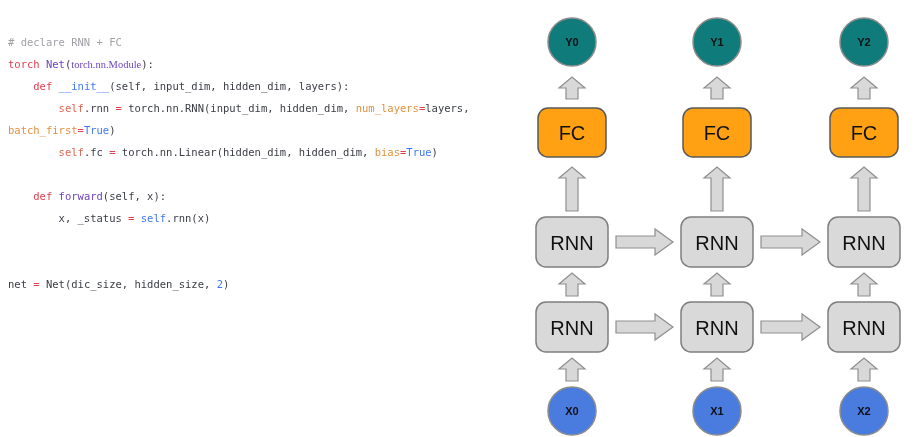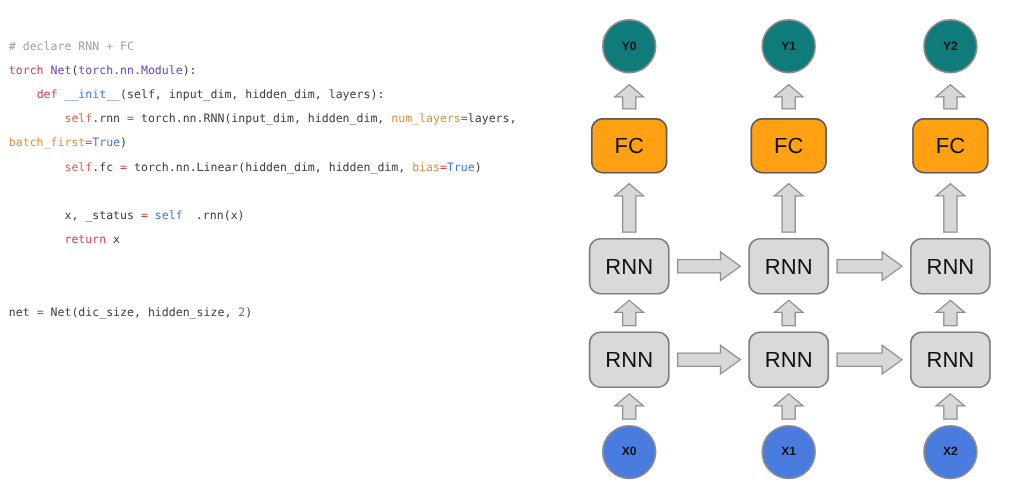--- a/index.html
+++ b/index.html
@@ -13,28 +13,28 @@
   .diagram text{font-family:"Liberation Sans",sans-serif;}
   .node-label{font-size:11px;font-weight:bold;fill:#111111;}
   .box-label{font-size:20px;fill:#111111;}
 </style>
 </head>
 <body>
 
 <div class="stage">
   <div class="code">
       <div class="code-line"><span style="color: rgb(160, 161, 167);"># declare RNN + FC</span></div>
-      <div class="code-line"><span style="color: rgb(223, 64, 80);">torch </span><span style="color: rgb(111, 66, 193);">Net</span><span style="color: rgb(58, 61, 68);">(</span><span style="color: rgb(111, 66, 193);">torch.nn.Module</span><span style="color: rgb(58, 61, 68);">):</span></div>
+      <div class="code-line"><span style="color: rgb(223, 64, 80);">torch </span><span style="color: rgb(111, 66, 193);">Net</span><span style="color: rgb(58, 61, 68);">(</span><span style="color: rgb(111, 66, 193); font-family: Liberation Serif, serif;">torch.nn.Module</span><span style="color: rgb(58, 61, 68);">):</span></div>
       <div class="code-line"><span style="color: rgb(58, 61, 68);">    </span><span style="color: rgb(223, 64, 80);">def </span><span style="color: rgb(64, 120, 242);">__init__</span><span style="color: rgb(58, 61, 68); text-align: center;">(self, input_dim, hidden_dim, layers):</span></div>
       <div class="code-line"><span style="color: rgb(58, 61, 68);">        </span><span style="color: rgb(224, 103, 82);">self</span><span style="color: rgb(58, 61, 68);">.rnn </span><span style="color: rgb(223, 64, 80);">=</span><span style="color: rgb(58, 61, 68);"> torch.nn.RNN(input_dim, hidden_dim, </span><span style="color: rgb(226, 145, 62);">num_layers</span><span style="color: rgb(223, 64, 80);">=</span><span style="color: rgb(58, 61, 68);">layers,</span></div>
       <div class="code-line"><span style="color: rgb(226, 145, 62); text-align: right;">batch_first</span><span style="color: rgb(223, 64, 80);">=</span><span style="color: rgb(64, 120, 242);">True</span><span style="color: rgb(58, 61, 68);">)</span></div>
       <div class="code-line"><span style="color: rgb(58, 61, 68);">        </span><span style="color: rgb(224, 103, 82);">self</span><span style="color: rgb(58, 61, 68);">.fc </span><span style="color: rgb(223, 64, 80);">=</span><span style="color: rgb(58, 61, 68);"> torch.nn.Linear(hidden_dim, hidden_dim, </span><span style="color: rgb(226, 145, 62);">bias</span><span style="color: rgb(223, 64, 80);">=</span><span style="color: rgb(64, 120, 242);">True</span><span style="color: rgb(58, 61, 68);">)</span></div>
       <div class="code-line"> </div>
-      <div class="code-line"><span style="color: rgb(58, 61, 68);">        x, _status </span><span style="color: rgb(223, 64, 80);">=</span><span style="color: rgb(58, 61, 68);"> </span><span style="color: rgb(64, 120, 242);">self</span><span style="color: rgb(58, 61, 68); margin-left: 12px;">.rnn(x)</span></div>
-      <div class="code-line"><span style="color: rgb(58, 61, 68);">        </span><span style="color: rgb(223, 64, 80);">return</span><span style="color: rgb(58, 61, 68);"> x</span></div>
+      <div class="code-line"><span style="color: rgb(58, 61, 68);">    </span><span style="color: rgb(223, 64, 80);">def </span><span style="color: rgb(111, 66, 193);">forward</span><span style="color: rgb(58, 61, 68);">(self, x):</span></div>
+      <div class="code-line"><span style="color: rgb(58, 61, 68);">        x, _status </span><span style="color: rgb(223, 64, 80);">=</span><span style="color: rgb(58, 61, 68);"> </span><span style="color: rgb(64, 120, 242);">self</span><span style="color: rgb(58, 61, 68);">.rnn(x)</span></div>
       <div class="code-line"> </div>
       <div class="code-line"> </div>
       <div class="code-line"><span style="color: rgb(58, 61, 68);">net </span><span style="color: rgb(223, 64, 80);">=</span><span style="color: rgb(58, 61, 68); margin-top: 17px;"> Net(dic_size, hidden_size, </span><span style="color: rgb(64, 120, 242);">2</span><span style="color: rgb(58, 61, 68);">)</span></div>
     </div>
   <svg class="diagram" width="461" height="437" viewBox="0 0 461 437">
       <circle cx="112" cy="42" r="24" fill="#0f7b7b" stroke="#8c8c8c" stroke-width="1.5"></circle>
       <text x="112" y="42" text-anchor="middle" dominant-baseline="central" class="node-label">Y0</text>
       <polygon points="106,99 106,88 99,88 112,77 125,88 118,88 118,99" fill="#d8d8d8" stroke="#8f8f8f" stroke-width="1.2"></polygon>
       <rect x="78" y="108" width="68" height="49" rx="10" ry="10" fill="#ffa113" stroke="#5a5a5a" stroke-width="1.5"></rect>
       <text x="112" y="133" text-anchor="middle" dominant-baseline="central" class="box-label">FC</text>

